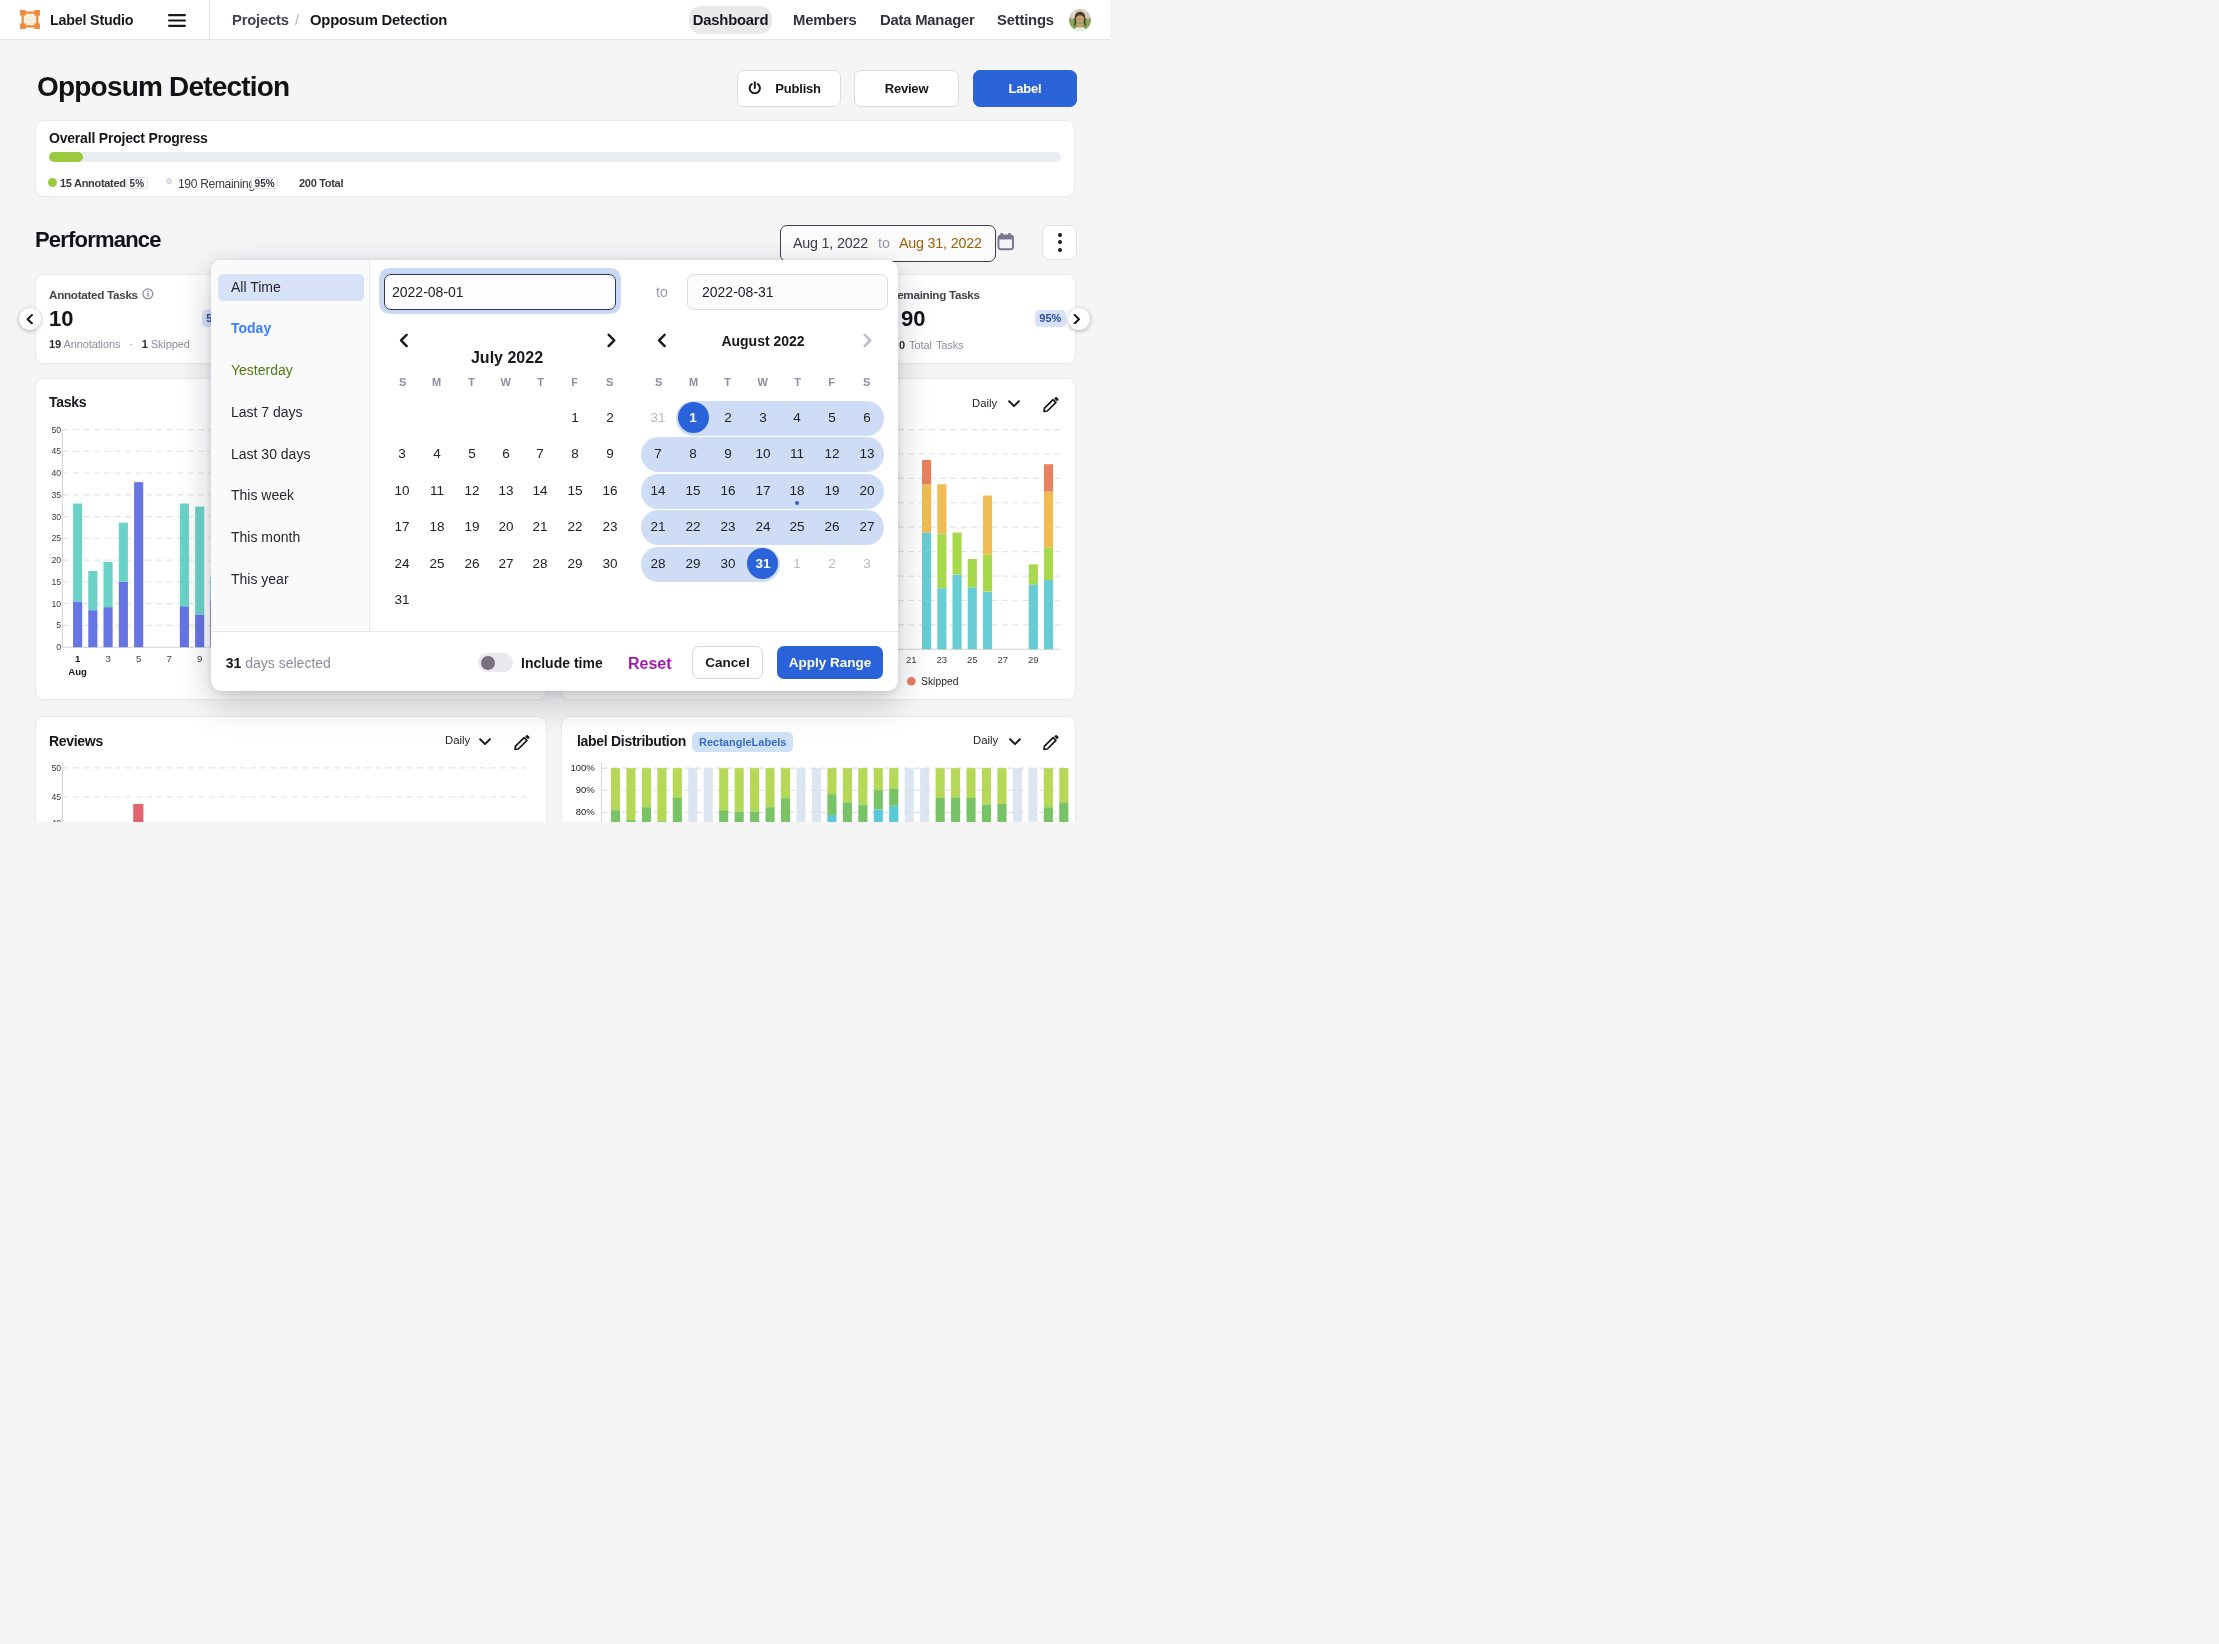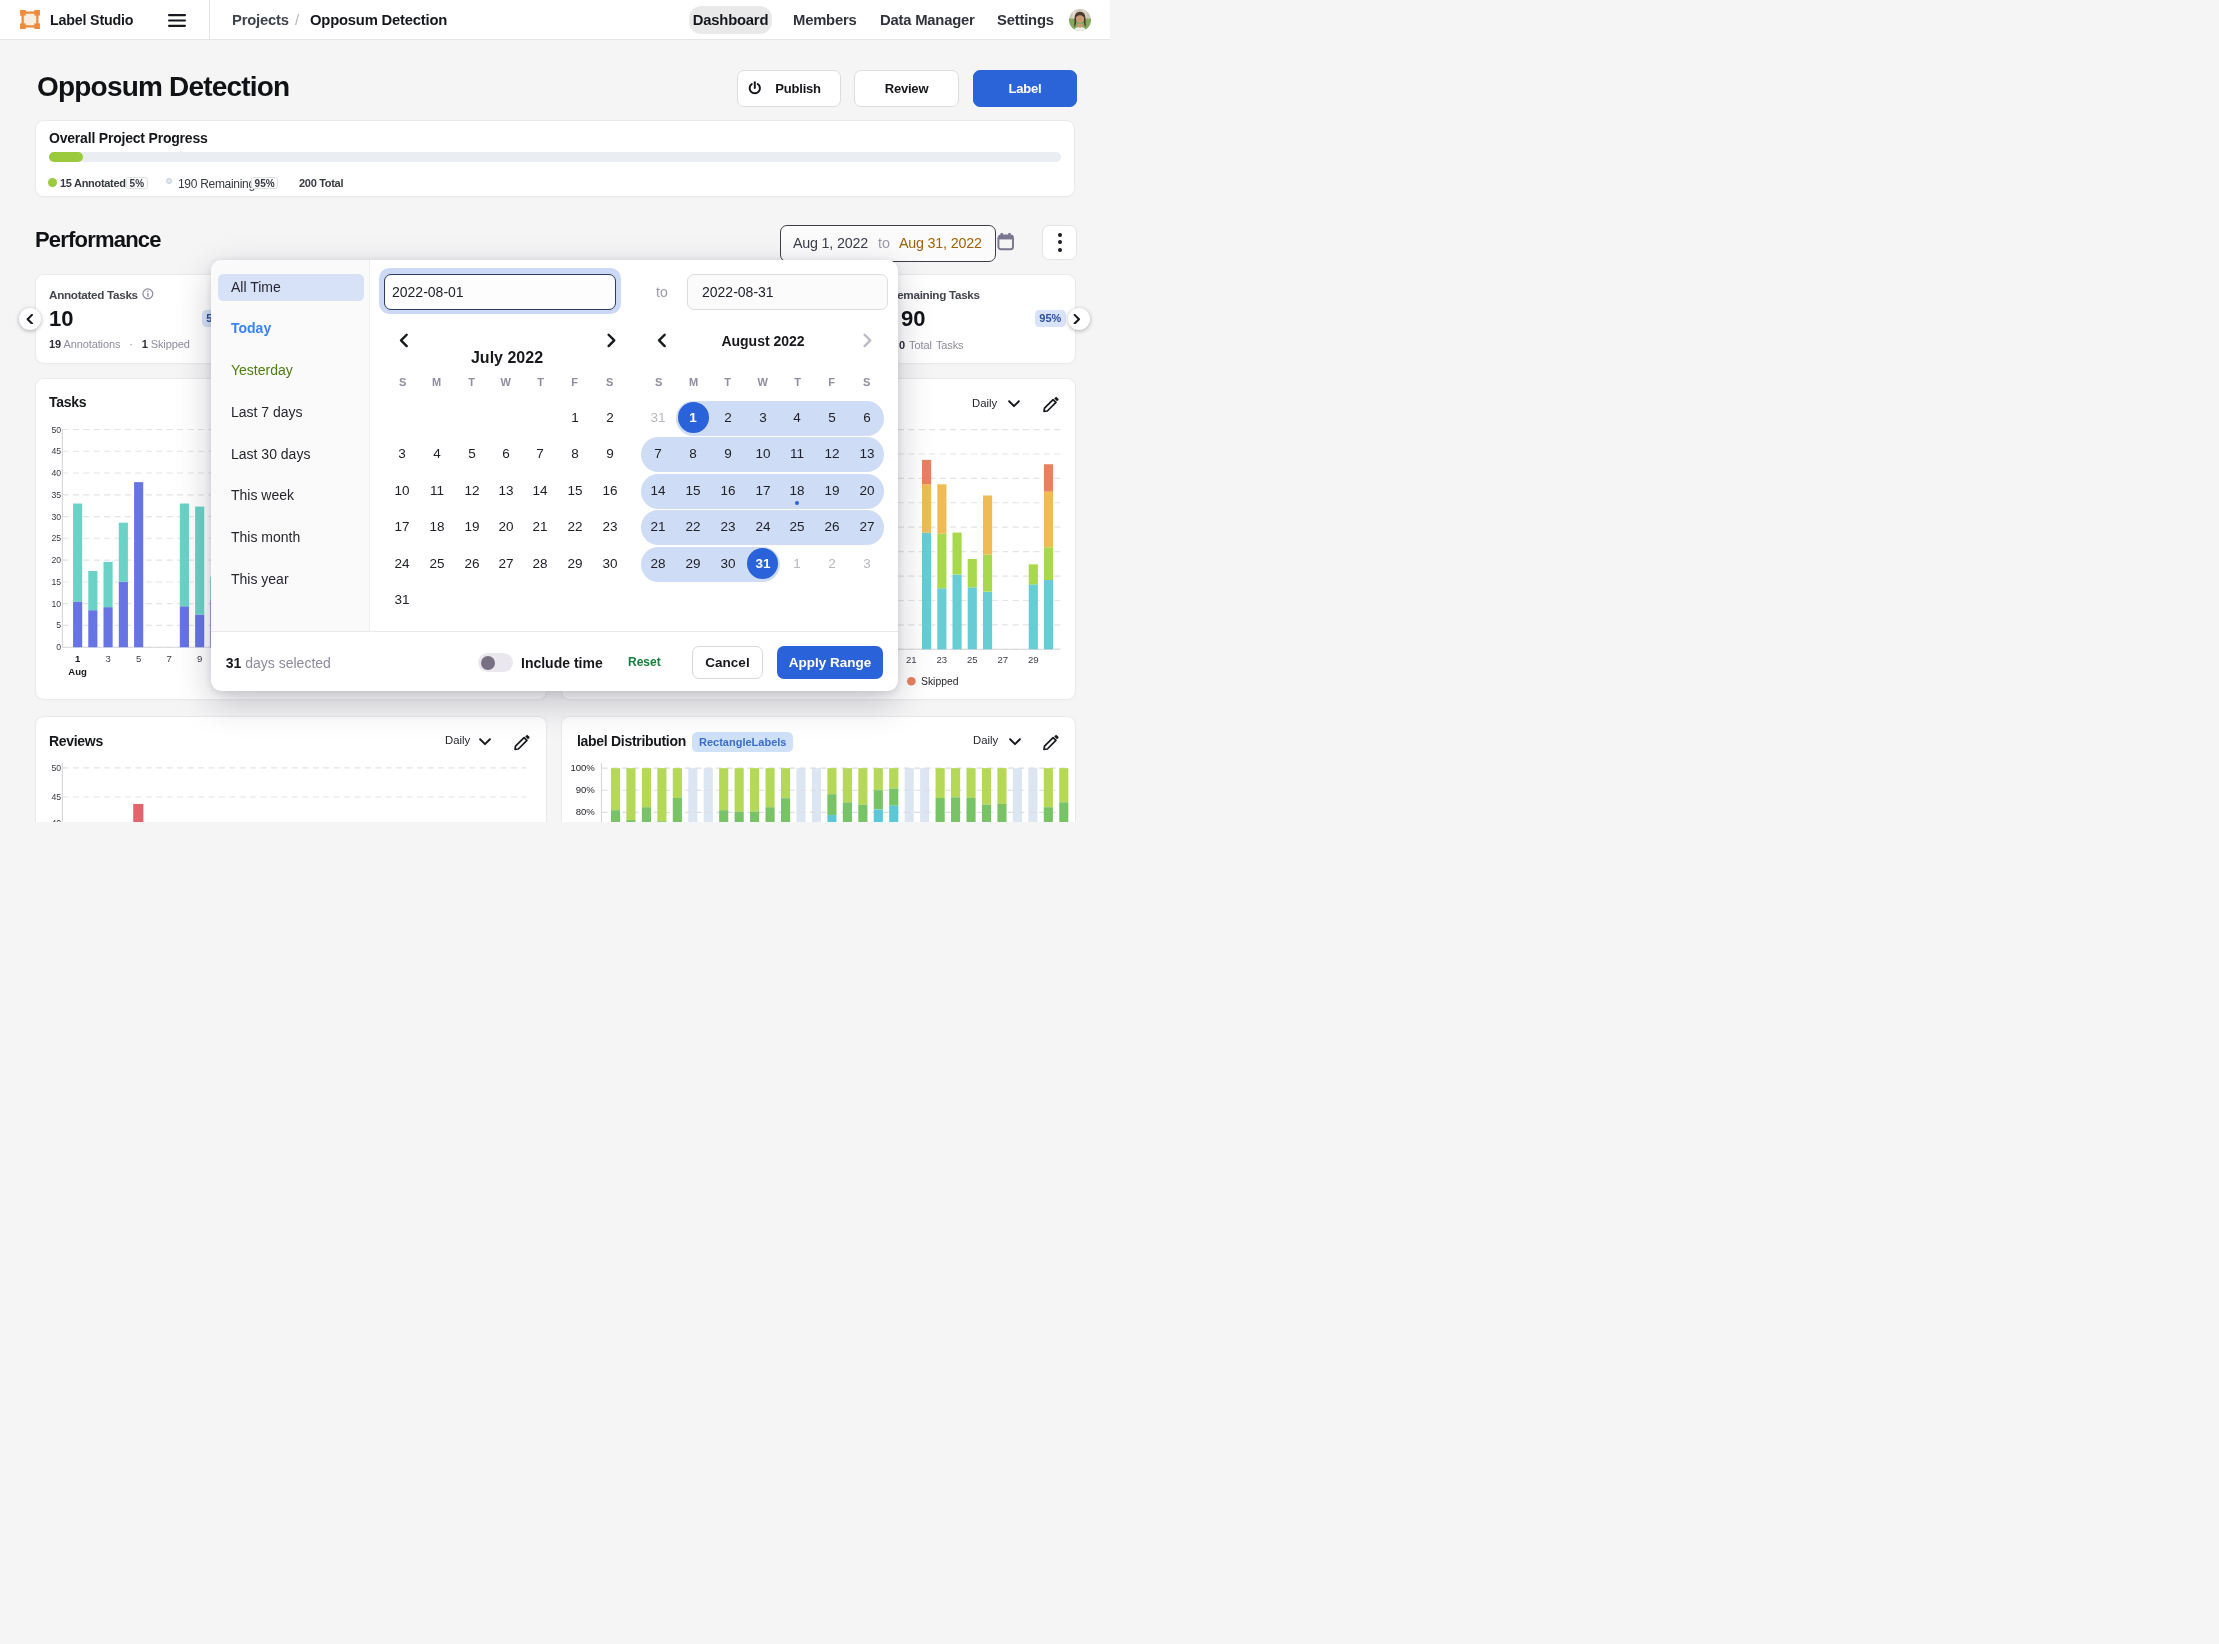--- a/index.html
+++ b/index.html
@@ -445,17 +445,17 @@
 <div class="abs" style="left:540px;top:296px;width:24px;text-align:center;font-size:13.5px;color:#fff;font-weight:600;line-height:16.5px;">31</div>
 <div class="abs" style="left:574px;top:296px;width:24px;text-align:center;font-size:13.5px;color:#b9b9c3;line-height:16.5px;">1</div>
 <div class="abs" style="left:609px;top:296px;width:24px;text-align:center;font-size:13.5px;color:#b9b9c3;line-height:16.5px;">2</div>
 <div class="abs" style="left:644px;top:296px;width:24px;text-align:center;font-size:13.5px;color:#b9b9c3;line-height:16.5px;">3</div>
 <div class="abs" style="left:584px;top:241px;width:4.3px;height:4.3px;background:#2a62d9;border-radius:50%;"></div>
 <div class="abs" style="left:0;top:371px;width:687px;height:0.9px;background:#e9e9ec;"></div>
 <div class="abs" style="left:14.8px;top:395px;font-size:14px;color:#8c8a9c;"><span style="font-weight:700;color:#17181d;">31</span> days selected</div>
 <div class="abs" style="left:267px;top:393px;width:35px;height:19px;background:#eae7ee;border-radius:9.6px;"></div>
 <div class="abs" style="left:270px;top:396px;width:14px;height:14px;background:#787083;border-radius:50%;"></div>
 <div class="abs" style="left:310px;top:395px;font-size:14px;font-weight:700;color:#17181d;">Include time</div>
-<div class="abs" style="left:417px;top:395px;font-size:12px;font-weight:700;color:#15803d;">Reset</div>
+<div class="abs" style="left:417px;top:395px;font-size:16px;font-weight:700;color:#a21caf;">Reset</div>
 <div class="abs" style="left:481px;top:386px;width:71px;height:33px;border:1.3px solid #d8d8dd;border-radius:7px;background:#fff;text-align:center;line-height:31px;font-size:13.5px;font-weight:700;color:#17181d;">Cancel</div>
 <div class="abs" style="left:566px;top:386px;width:106px;height:33px;border-radius:7px;background:#2a62d9;text-align:center;line-height:33px;font-size:13.5px;font-weight:700;color:#fff;">Apply Range</div>
 </div>
 
 
 </body></html>

